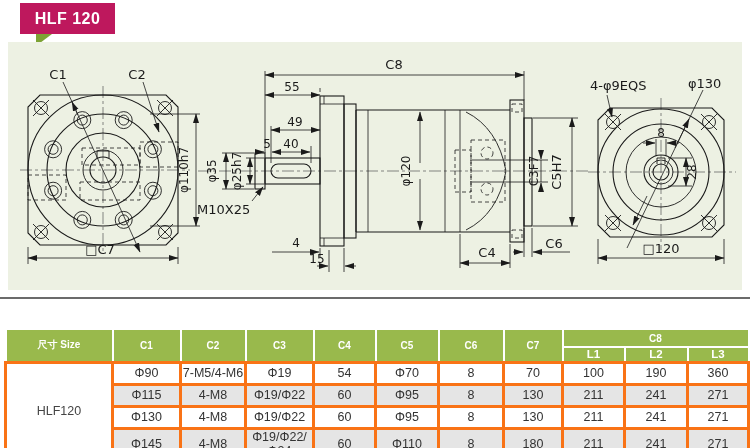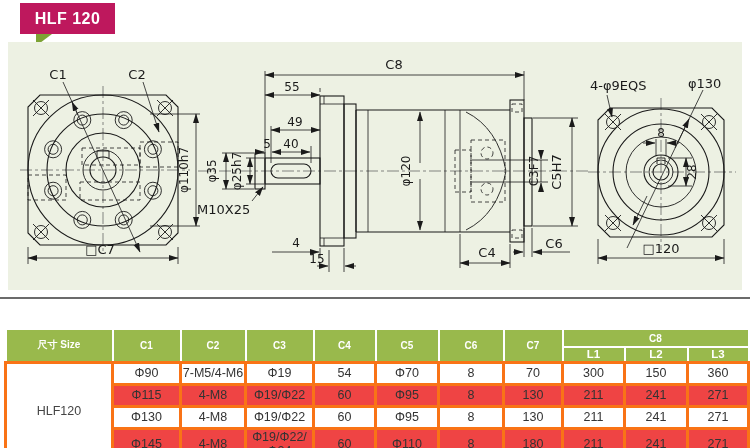--- a/index.html
+++ b/index.html
@@ -12,21 +12,21 @@
   .sep{position:absolute;left:0;top:297px;width:750px;height:2px;background:#6b6b6b;}
   svg text{font-family:"DejaVu Sans","Liberation Sans",sans-serif;fill:#1a1a1a;}
   .dimtxt{font-size:12px;}
   .dimtxt-lg{font-size:13px;}
   table.spec{position:absolute;left:4px;top:328px;width:742px;border-collapse:collapse;table-layout:fixed;
              font-size:12.5px;color:#333;}
   table.spec th{background:#99b94c;color:#fff;border:2px solid #fff;font-weight:bold;padding:0;}
   table.spec .h1{height:18px;font-size:10px;}
   table.spec .h2{height:15px;font-size:11.5px;font-weight:normal;color:#f2f7e6;}
   table.spec td{border:3px solid #f97316;text-align:center;height:19px;padding:0;background:#fff;}
-  table.spec tr.alt td{background:#ef4444;}
+  table.spec tr.alt td{background:#e5e5e5;}
   table.spec td.model{background:#fff;color:#444;}
   table.spec tbody{border-bottom:2px solid #9c9c9c;}
 </style>
 </head>
 <body>
 
 <div class="badge">
   <span>HLF 120</span>
 </div>
 <div class="badge-tail"></div>
@@ -335,22 +335,22 @@
   <tbody>
     <tr>
       <td class="model" rowspan="4">HLF120</td>
       <td>Φ90</td>
       <td>7-M5/4-M6</td>
       <td>Φ19</td>
       <td>54</td>
       <td>Φ70</td>
       <td>8</td>
       <td>70</td>
-      <td>300</td>
-      <td>150</td>
+      <td>100</td>
+      <td>190</td>
       <td>360</td>
     </tr>
     <tr class="alt">
       <td>Φ115</td>
       <td>4-M8</td>
       <td>Φ19/Φ22</td>
       <td>60</td>
       <td>Φ95</td>
       <td>8</td>
       <td>130</td>

